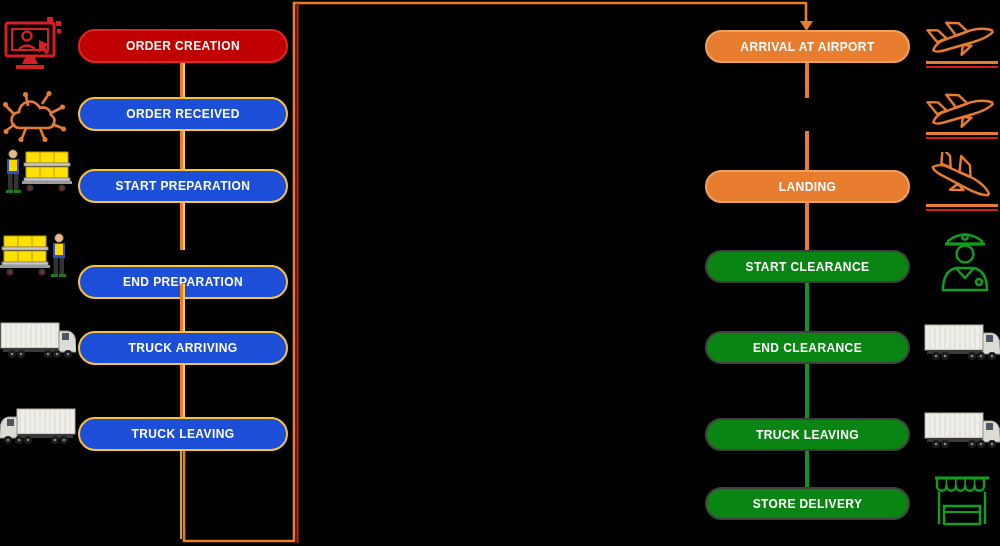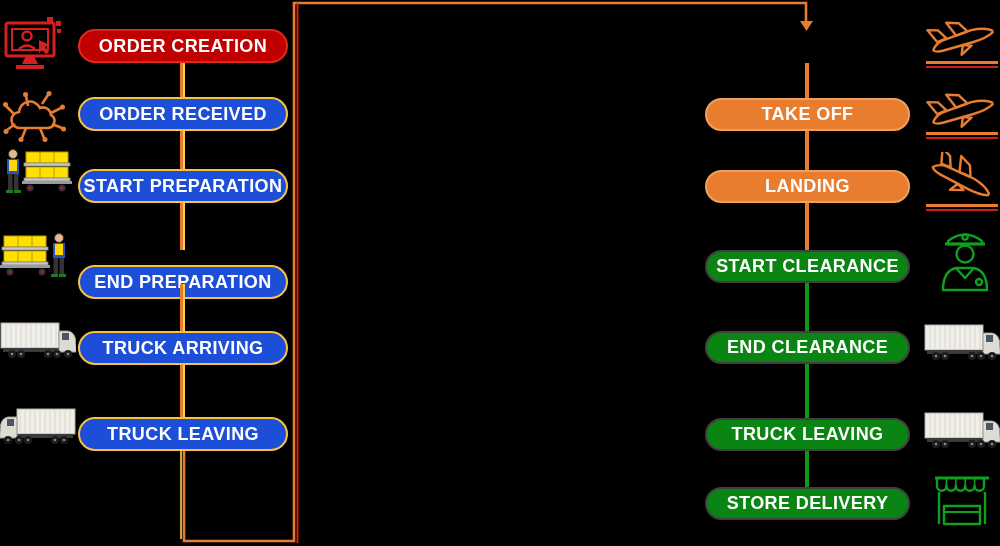--- a/index.html
+++ b/index.html
@@ -2,21 +2,21 @@
 <html><head>
 <meta charset="utf-8">
 <style>
   html,body{margin:0;padding:0;background:#000;}
   #canvas{
     position:relative;width:1000px;height:546px;background:#000;
     font-family:"Liberation Sans",sans-serif;overflow:hidden;
   }
   .pill{
     position:absolute;display:flex;align-items:center;justify-content:center;
-    color:#fff;font-weight:bold;font-size:18px;letter-spacing:.4px;
+    color:#fff;font-weight:bold;font-size:12px;letter-spacing:.4px;
     border-radius:18px;box-sizing:border-box;text-align:center;white-space:nowrap;
   }
   .pill.red    {background:#C00000;border:2px solid #E32617;}
   .pill.orangeL{background:#1d4ed8;border:2px solid #F7C23E;}
   .pill.orangeR{background:#E87C2F;border:2px solid #F2A159;}
   .pill.green  {background:#0A8412;border:2px solid #404040;}
   .lp{left:78px;width:210px;height:34px;}
   .rp{left:705px;width:205px;height:33px;}
   .conn{position:absolute;}
   .connL{left:180px;width:5px;background:linear-gradient(to right,#E87C2F 60%,#FFD24A 60%);}
@@ -39,21 +39,21 @@
   <div class="pill orangeL lp" style="top:265px">END PREPARATION</div>
   <div class="pill orangeL lp" style="top:331px">TRUCK ARRIVING</div>
   <div class="pill orangeL lp" style="top:417px">TRUCK LEAVING</div>
 
   <div class="conn connL" style="top:63px;height:34px"></div>
   <div class="conn connL" style="top:131px;height:38px"></div>
   <div class="conn connL" style="top:203px;height:47px"></div>
   <div class="conn connL" style="top:284px;height:47px"></div>
   <div class="conn connL" style="top:365px;height:52px"></div>
 
-  <div class="pill orangeR rp" style="top:98px">TAKE OFF</div>
+  <div class="pill orangeR rp" style="top:30px">ARRIVAL AT AIRPORT</div>
   <div class="pill orangeR rp" style="top:170px">LANDING</div>
   <div class="pill green rp" style="top:250px">START CLEARANCE</div>
   <div class="pill green rp" style="top:331px">END CLEARANCE</div>
   <div class="pill green rp" style="top:418px">TRUCK LEAVING</div>
   <div class="pill green rp" style="top:487px">STORE DELIVERY</div>
 
   <div class="conn connRo" style="top:63px;height:35px"></div>
   <div class="conn connRo" style="top:131px;height:39px"></div>
   <div class="conn connRo" style="top:203px;height:47px"></div>
   <div class="conn connRg" style="top:283px;height:48px"></div>

